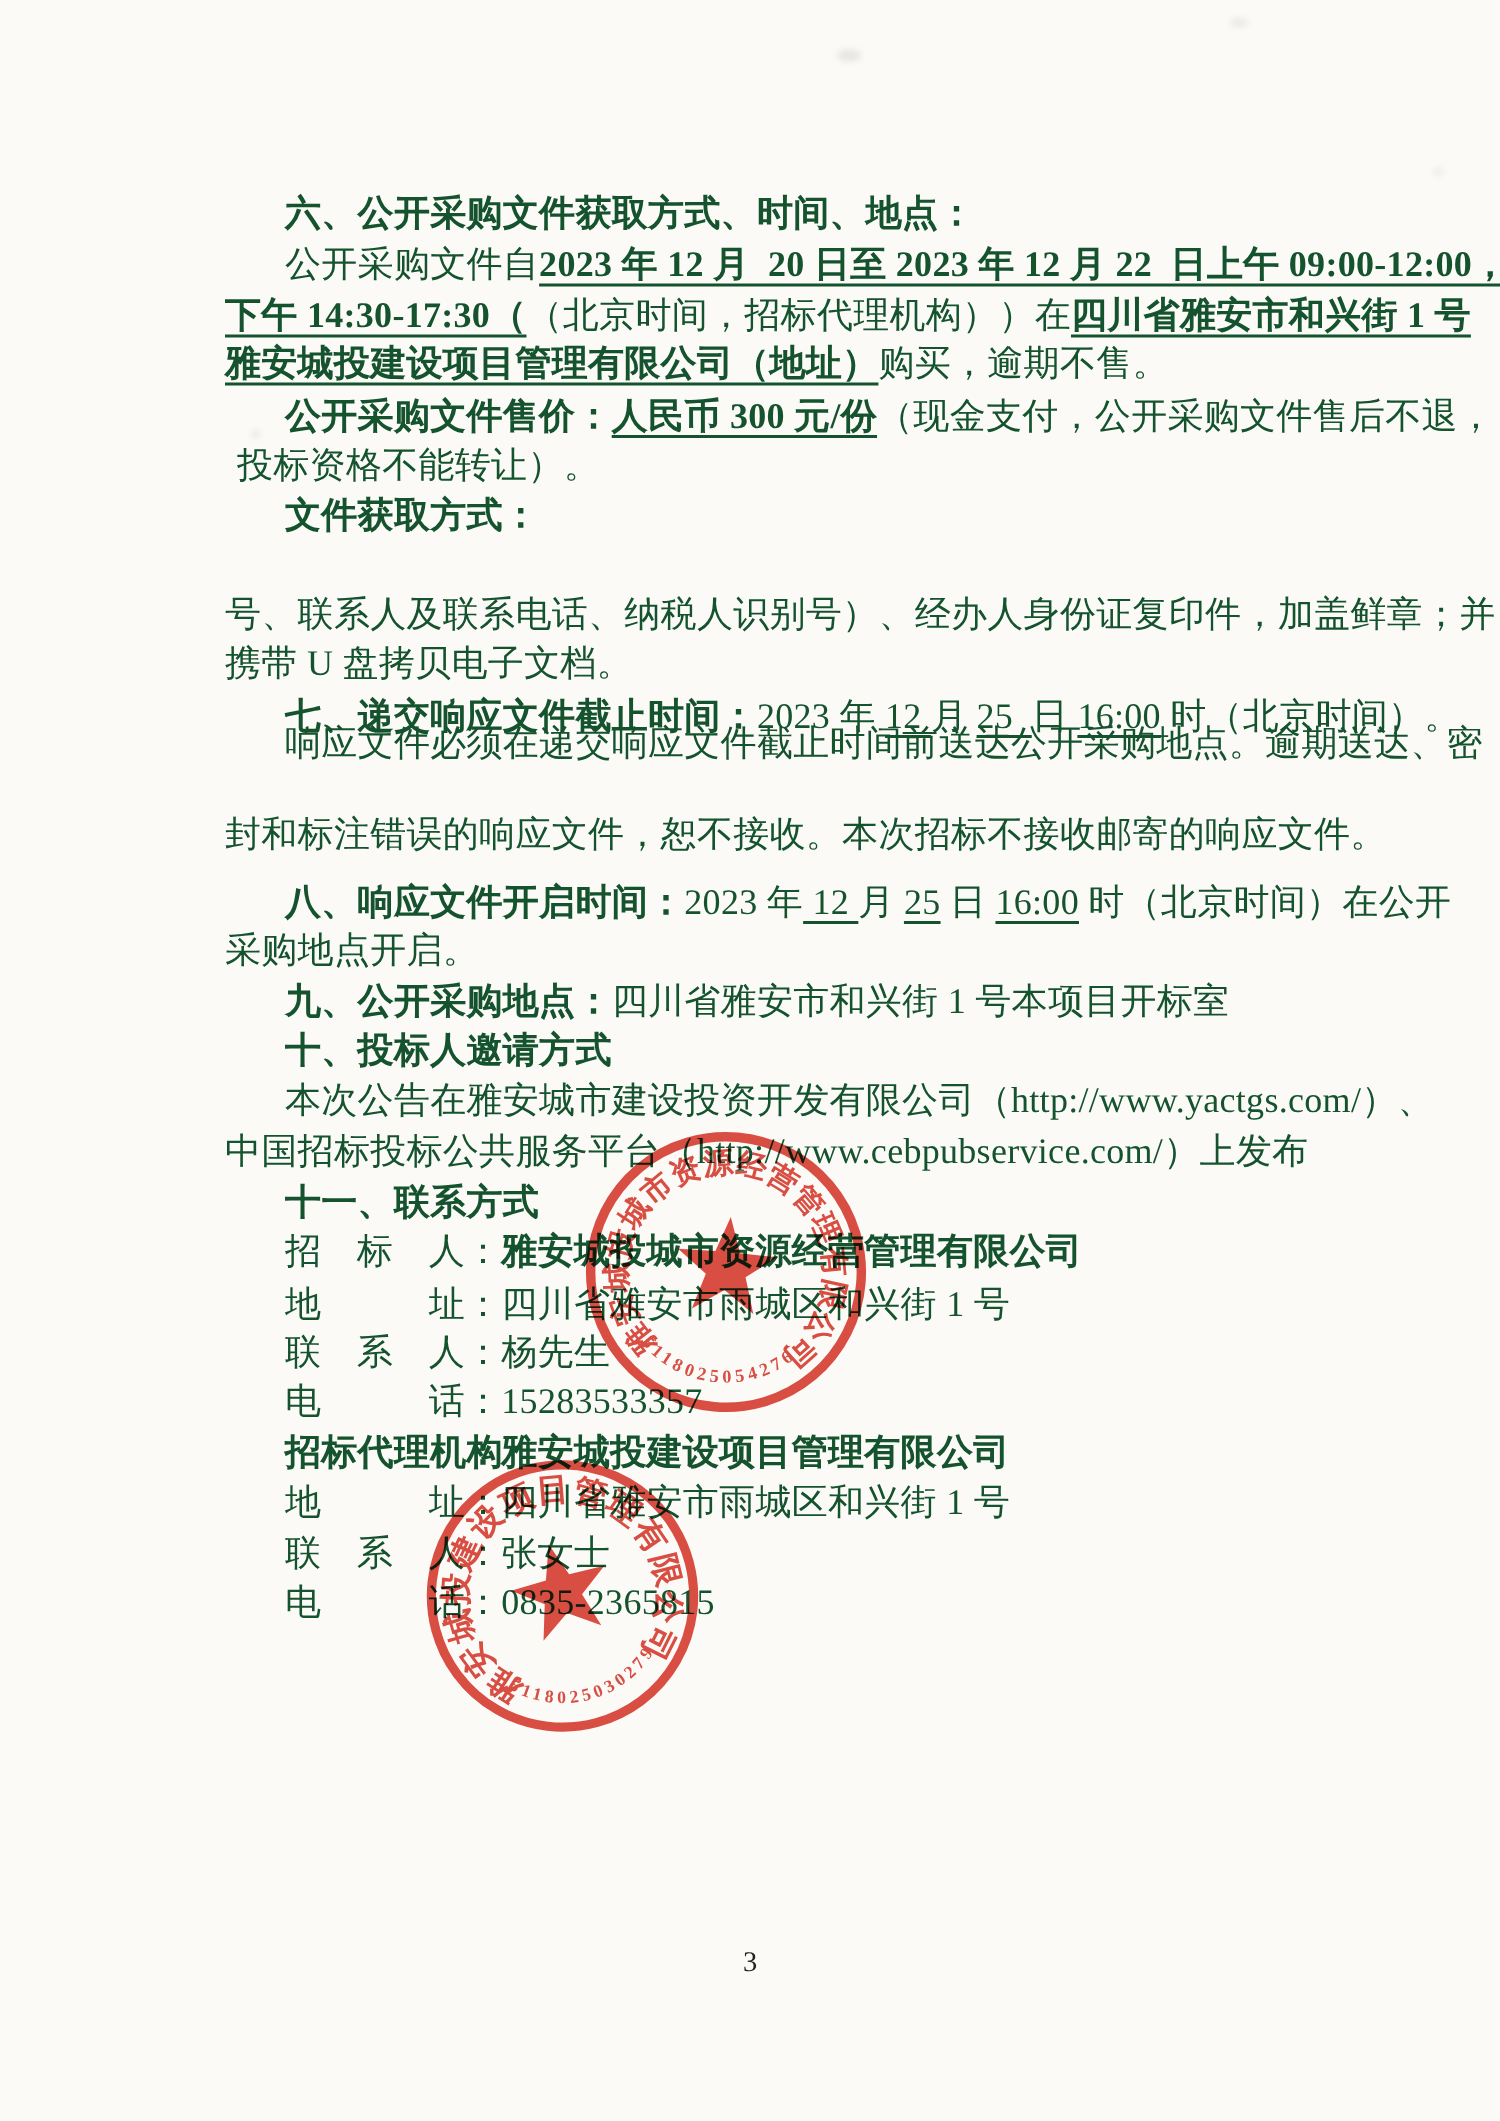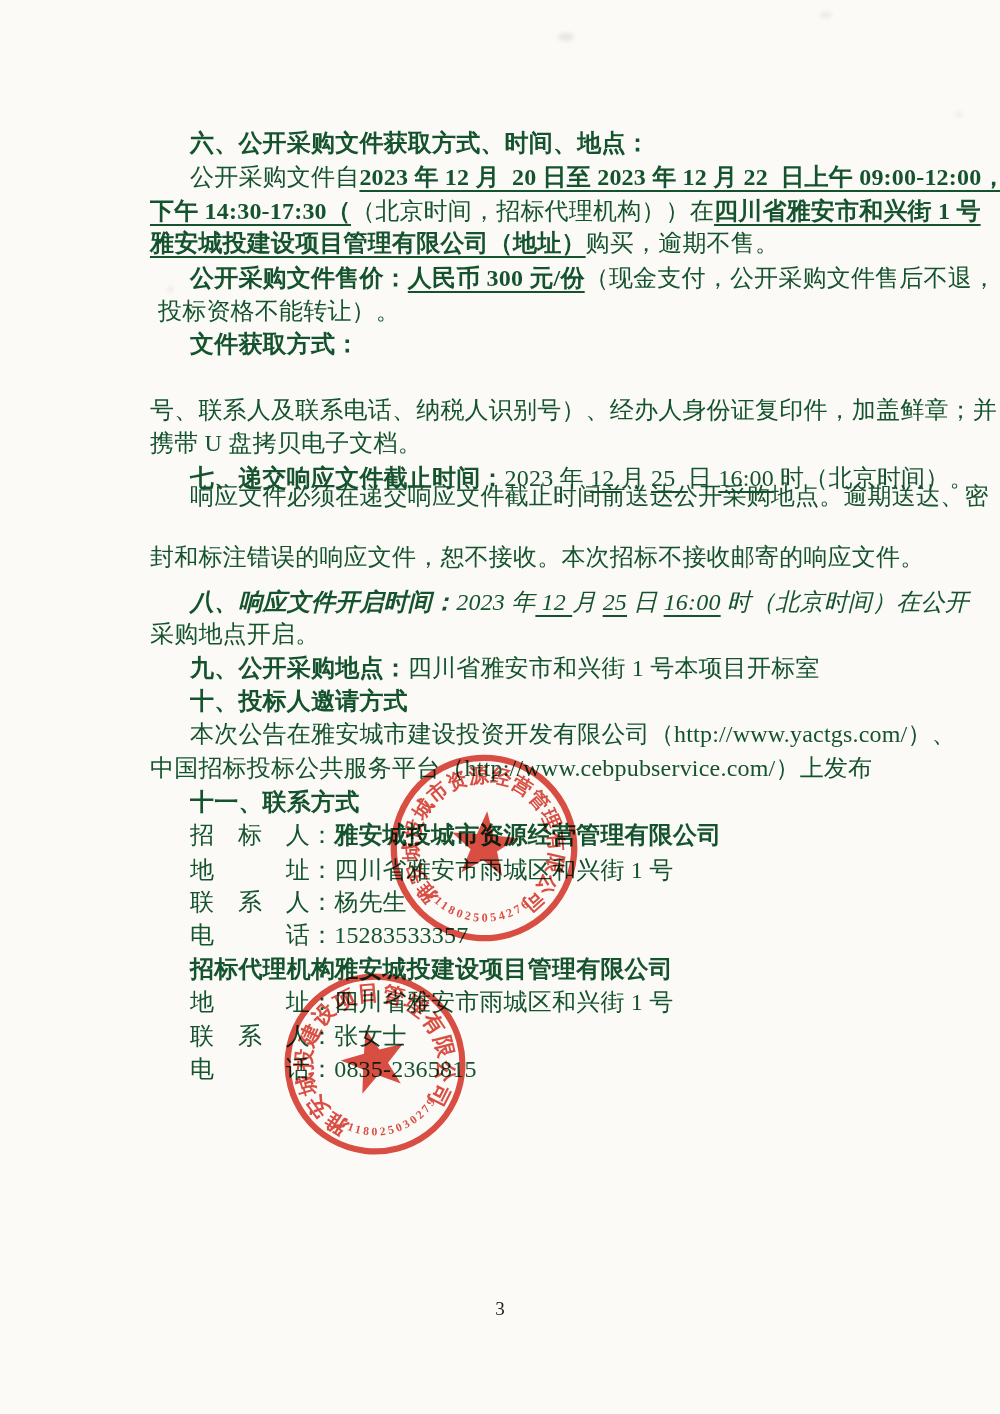--- a/index.html
+++ b/index.html
@@ -26,21 +26,21 @@
     <div class="line" style="top: 199px; left: 150px;"><span class="b u">下午 14:30-17:30（</span><span class="">（北京时间，招标代理机构））在</span><span class="b u">四川省雅安市和兴街 1 号</span></div>
     <div class="line" style="top: 231px; left: 150px;"><span class="b u">雅安城投建设项目管理有限公司（地址）</span><span class="">购买，逾期不售。</span></div>
     <div class="line" style="top: 266px; left: 190px;"><span class="b ">公开采购文件售价：</span><span class="b u">人民币 300 元/份</span><span class="">（现金支付，公开采购文件售后不退，</span></div>
     <div class="line" style="top: 299px; left: 158px;"><span class="">投标资格不能转让）。</span></div>
     <div class="line" style="top: 332px; left: 190px;"><span class="b ">文件获取方式：</span></div>
     <div class="line" style="top: 398px; left: 150px;"><span class="">号、联系人及联系电话、纳税人识别号）、经办人身份证复印件，加盖鲜章；并</span></div>
     <div class="line" style="top: 431px; left: 150px;"><span class="">携带 U 盘拷贝电子文档。</span></div>
     <div class="line" style="top: 466px; left: 190px;"><span class="b ">七、递交响应文件截止时间：</span><span class="">2023 年 </span><span class="u">12 </span><span class="">月 </span><span class="u">25  </span><span class="">日 </span><span class="u">16:00</span><span class=""> 时（北京时间）。</span></div>
     <div class="line" style="top: 484px; left: 190px;"><span class="">响应文件必须在递交响应文件截止时间前送达公开采购地点。逾期送达、密</span></div>
     <div class="line" style="top: 545px; left: 150px;"><span class="">封和标注错误的响应文件，恕不接收。本次招标不接收邮寄的响应文件。</span></div>
-    <div class="line" style="top: 590px; left: 190px; font-style: italic;"><span class="b ">八、响应文件开启时间：</span><span class="">2023 年</span><span class="u"> 12 </span><span class="">月 </span><span class="u">25</span><span class=""> 日 </span><span class="u">16:00</span><span class=""> 时（北京时间）在公开</span></div>
+    <div class="line" style="top: 590px; left: 190px;"><span class="b ">八、响应文件开启时间：</span><span class="">2023 年</span><span class="u"> 12 </span><span class="">月 </span><span class="u">25</span><span class=""> 日 </span><span class="u">16:00</span><span class=""> 时（北京时间）在公开</span></div>
     <div class="line" style="top: 622px; left: 150px;"><span class="">采购地点开启。</span></div>
     <div class="line" style="top: 656px; left: 190px;"><span class="b ">九、公开采购地点：</span><span class="">四川省雅安市和兴街 1 号本项目开标室</span></div>
     <div class="line" style="top: 689px; left: 190px;"><span class="b ">十、投标人邀请方式</span></div>
     <div class="line" style="top: 722px; left: 190px;"><span class="">本次公告在雅安城市建设投资开发有限公司（http://www.yactgs.com/）、</span></div>
     <div class="line" style="top: 756px; left: 150px;"><span class="">中国招标投标公共服务平台（http://www.cebpubservice.com/）上发布</span></div>
     <div class="line" style="top: 790px; left: 190px;"><span class="b ">十一、联系方式</span></div>
     <div class="line" style="top: 823px; left: 190px;"><span class="label" style="width: 120px;"><span>招</span><span>标</span><span>人</span></span><span>：</span><span class="b ">雅安城投城市资源经营管理有限公司</span></div>
     <div class="line" style="top: 858px; left: 190px;"><span class="label" style="width: 120px;"><span>地</span><span>址</span></span><span>：</span><span class="">四川省雅安市雨城区和兴街 1 号</span></div>
     <div class="line" style="top: 890px; left: 190px;"><span class="label" style="width: 120px;"><span>联</span><span>系</span><span>人</span></span><span>：</span><span class="">杨先生</span></div>
     <div class="line" style="top: 923px; left: 190px;"><span class="label" style="width: 120px;"><span>电</span><span>话</span></span><span>：</span><span class="">15283533357</span></div>

